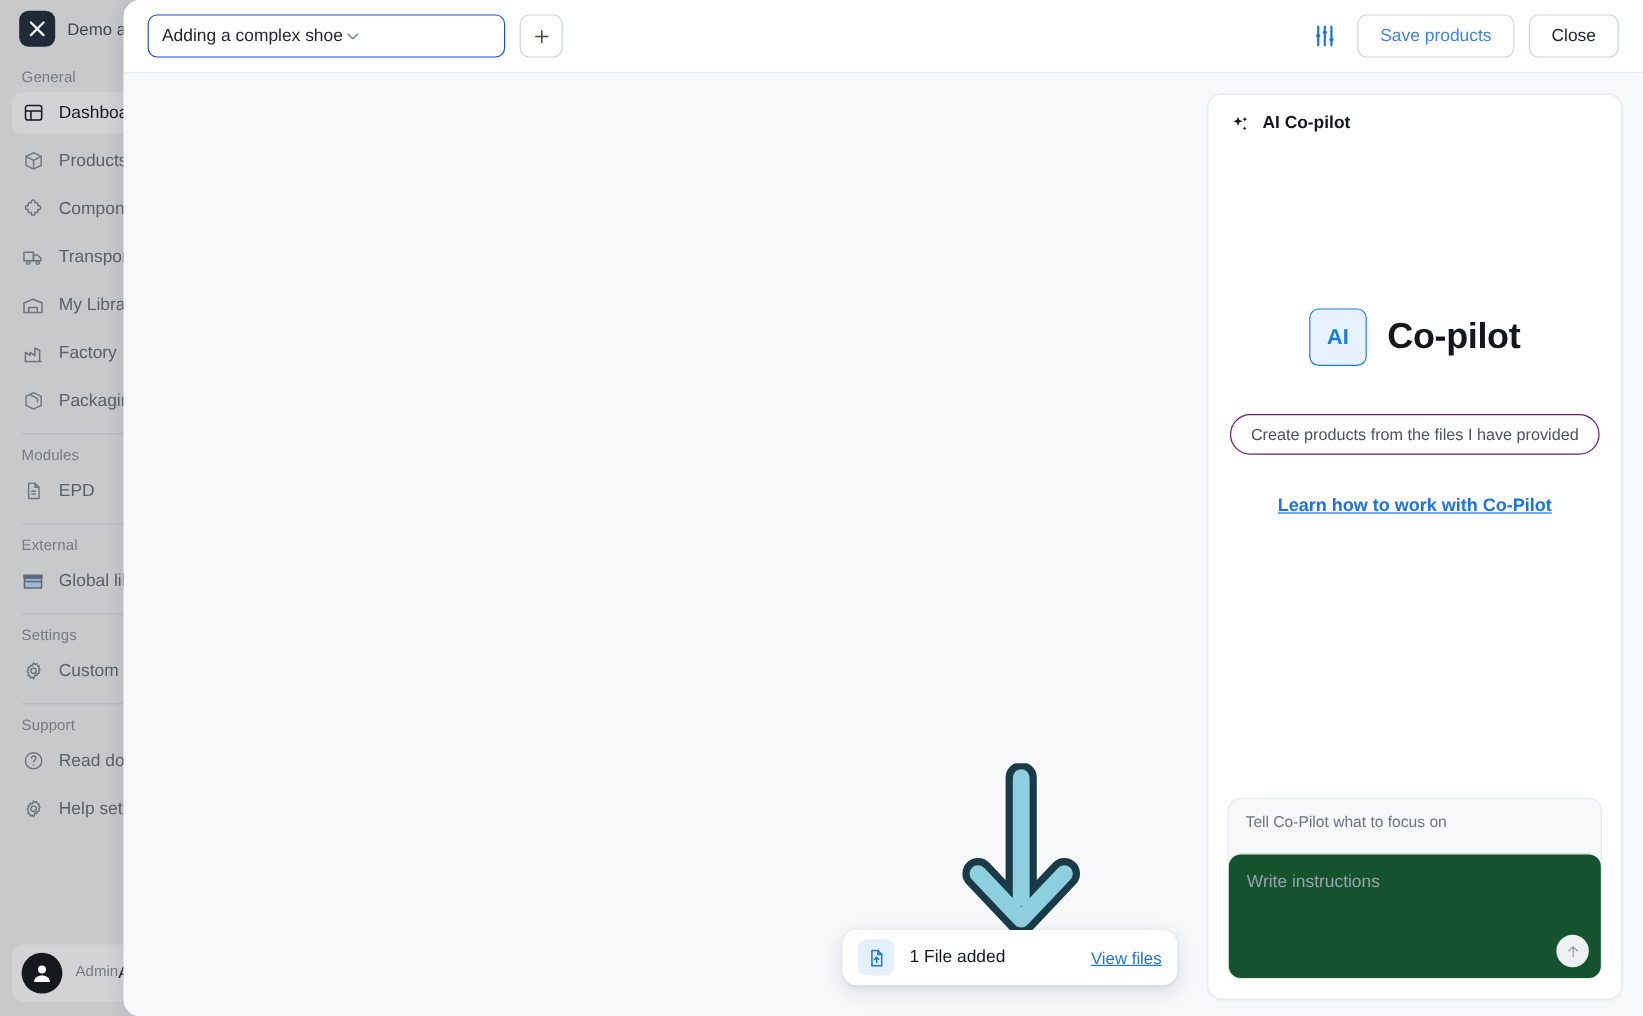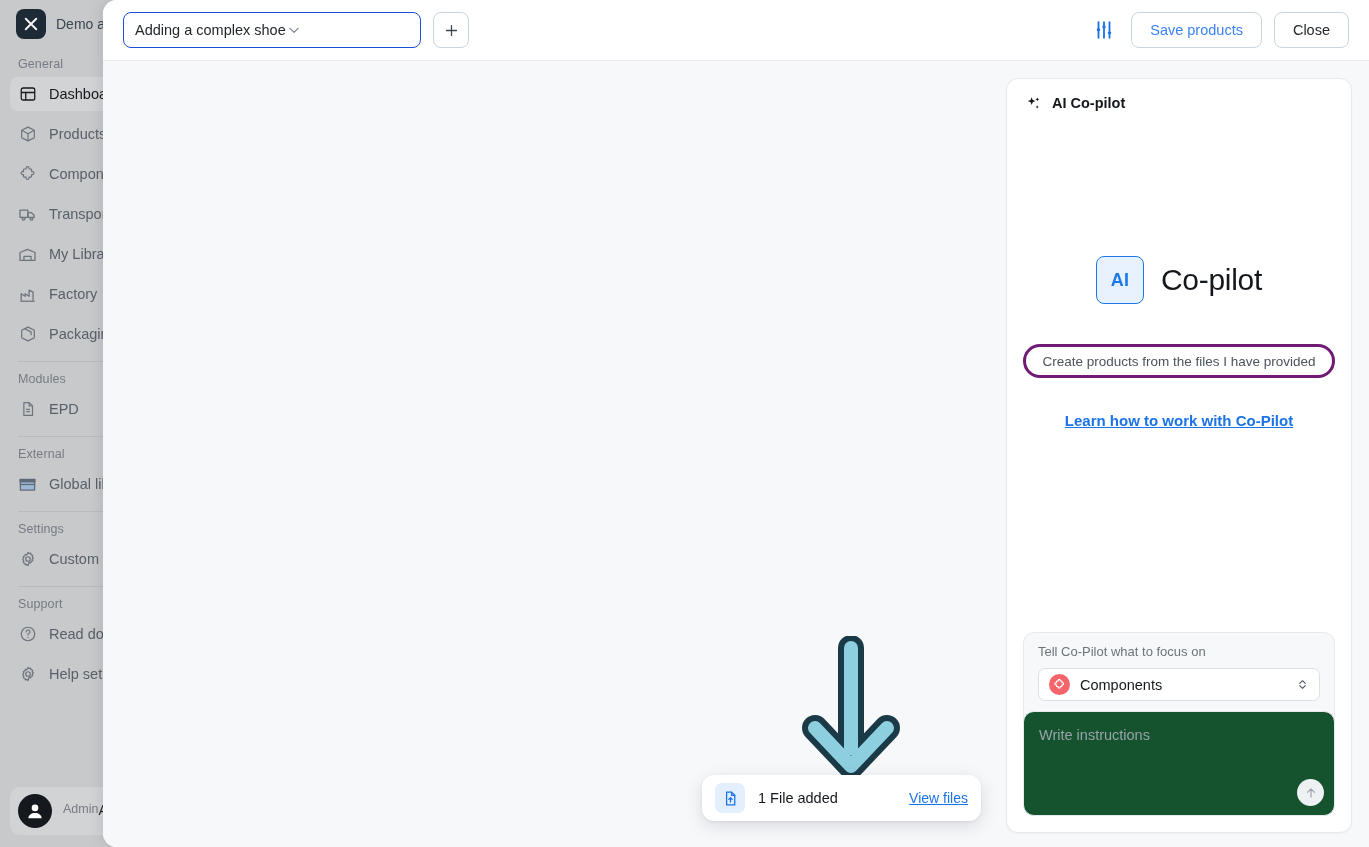--- a/index.html
+++ b/index.html
@@ -126,28 +126,28 @@
     align-items: center; justify-content: flex-start;
     padding-top: 140px;
   }
   .cp-logo-row { display: flex; align-items: center; gap: 17px; }
   .cp-ai-badge {
     width: 48px; height: 48px; border: 1.6px solid #1d7ae8; border-radius: 8px;
     background: #e8f2fe; color: #1d7ae8;
     display: flex; align-items: center; justify-content: center;
     font-size: 18px; font-weight: bold; letter-spacing: .3px;
   }
-  .cp-title { font-size: 30px; font-weight: normal; color: #14181d; letter-spacing: -.3px; }
+  .cp-title { font-size: 30px; font-weight: bold; color: #14181d; letter-spacing: -.3px; }
   .cp-sub {
     margin-top: 26px; text-align: center; font-size: 16.5px; color: #5d656e;
     line-height: 1.75; width: 270px;
   }
   .cp-chip {
     margin-top: 40px; height: 34px; padding: 0 16px;
-    border: 3px solid #701a75; border-radius: 18px; background: #fff;
+    border: 1px solid #701a75; border-radius: 18px; background: #fff;
     display: flex; align-items: center; font-size: 13.5px; color: #4b535c;
   }
   .cp-learn {
     margin-top: 34px; font-size: 15px; font-weight: bold; color: #1a73e8;
     text-decoration: underline;
   }
   .cp-bottom { padding: 0 0 0 0; margin-top: 32px; }
   .cp-focus {
     margin: 0 16px 0 16px; background: #f6f8fa;
     border: 1px solid #e6e9ee; border-radius: 11px;
@@ -414,33 +414,20 @@
               <div class="cp-ai-badge">AI</div>
               <div class="cp-title">Co-pilot</div>
             </div>
             <div class="cp-chip">Create products from the files I have provided</div>
             <a class="cp-learn" href="#">Learn how to work with Co-Pilot</a>
           </div>
 
           <div class="cp-bottom">
             <div class="cp-focus">
               <div class="cp-focus-label">Tell Co-Pilot what to focus on</div>
-              <div class="cp-focus-select">
-                <span class="cp-focus-ico">
-                  <svg width="13" height="13" viewBox="0 0 24 24" fill="none" stroke="#ffffff" stroke-width="2.1" stroke-linejoin="round">
-                    <path d="M9.6 4.6a2 2 0 1 1 4 0v.9h2.1a.9.9 0 0 1 .9.9v2.2h1a2 2 0 1 1 0 4h-1v2.2a.9.9 0 0 1-.9.9h-2.2v1a2 2 0 1 1-4 0v-1H7.3a.9.9 0 0 1-.9-.9v-2.2h-1a2 2 0 1 1 0-4h1V6.4a.9.9 0 0 1 .9-.9h2.3z"></path>
-                  </svg>
-                </span>
-                <span class="cp-focus-val">Components</span>
-                <span class="cp-updown">
-                  <svg width="13" height="13" viewBox="0 0 24 24" fill="none" stroke="currentColor" stroke-width="2" stroke-linecap="round" stroke-linejoin="round">
-                      <path d="M7 10l5-5 5 5M7 14l5 5 5-5"></path>
-                    </svg>
-                </span>
-              </div>
             </div>
 
             <div class="cp-input-wrap">
               <div class="cp-placeholder">Write instructions</div>
               <div class="cp-send">
                 <svg width="14" height="14" viewBox="0 0 24 24" fill="none" stroke="currentColor" stroke-width="2" stroke-linecap="round" stroke-linejoin="round">
                     <path d="M12 19V5M6 11l6-6 6 6"></path>
                   </svg>
               </div>
             </div>

